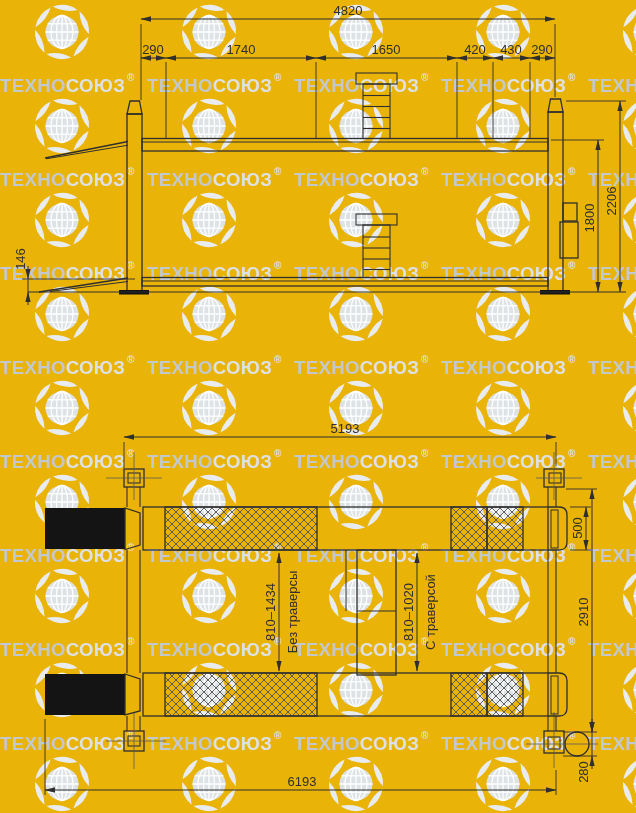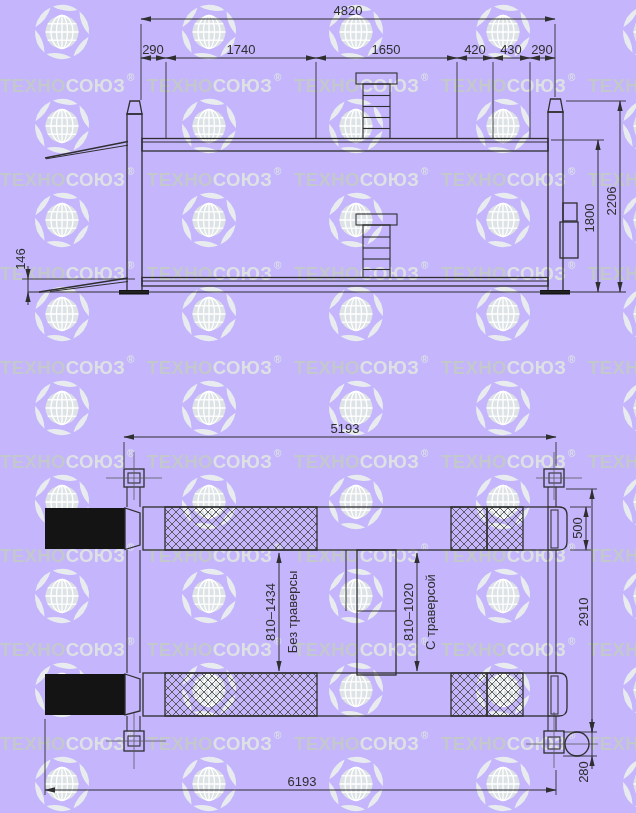--- a/index.html
+++ b/index.html
@@ -1,17 +1,17 @@
 <!DOCTYPE html>
 <html><head>
 <meta charset="utf-8">
 <style>
   html,body{margin:0;padding:0;background:#ffffff;}
   .canvas{
-    position:relative;width:636px;height:813px;background:#c4b5fd;overflow:hidden;
+    position:relative;width:636px;height:813px;background:#eab308;overflow:hidden;
     font-family:"Liberation Sans", sans-serif;
   }
   svg{position:absolute;left:0;top:0;}
   .dimtext{font-family:"Liberation Sans", sans-serif;font-size:13px;fill:#2f2f2f;}
   .wmtext{font-family:"Liberation Sans", sans-serif;font-weight:bold;font-size:18.5px;letter-spacing:.4px;}
   .wmreg{font-size:10px;font-weight:bold;}
 </style>
 </head>
 <body>
 

